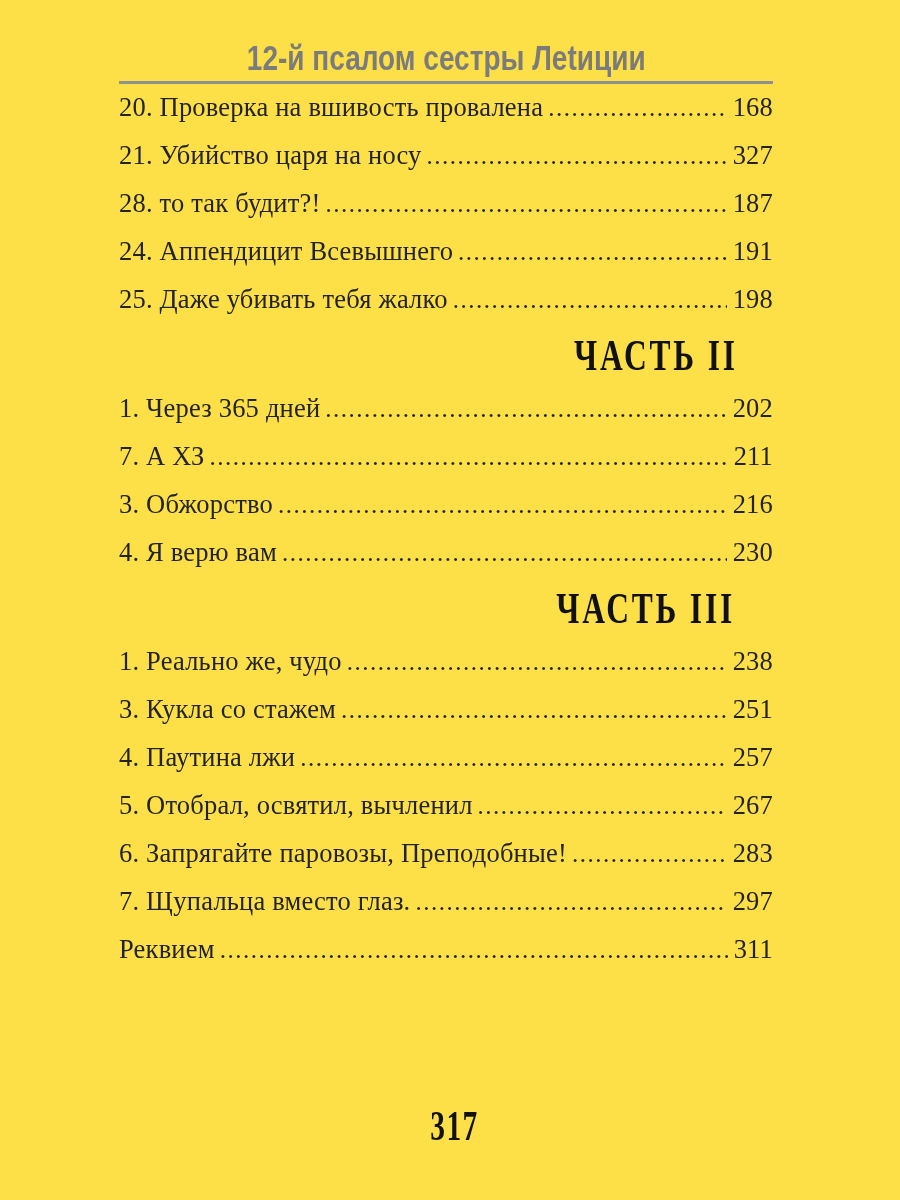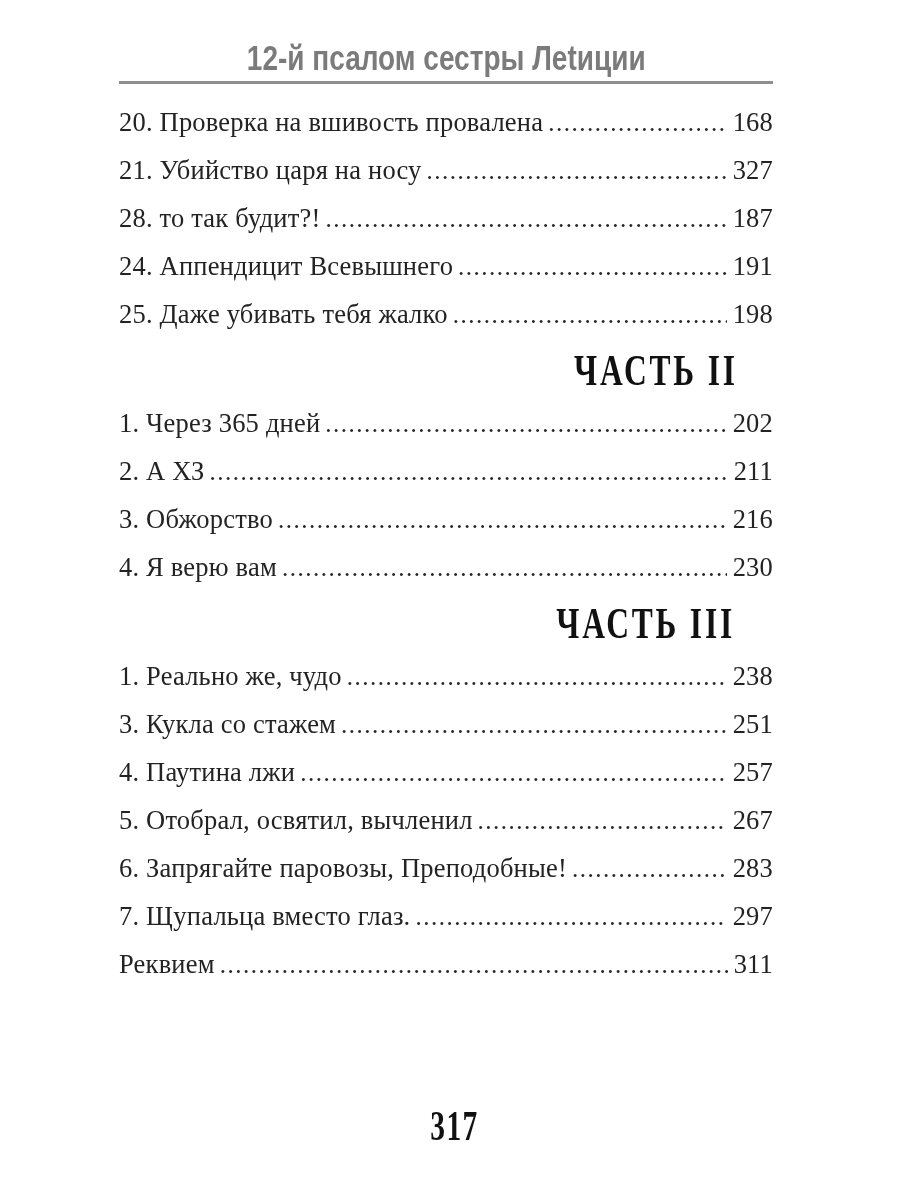--- a/index.html
+++ b/index.html
@@ -5,21 +5,21 @@
   :root{
     --header-text:#7b7b7b;
     --rule:#8f8f8f;
     --body-text:#232323;
   }
   html,body{margin:0;padding:0;background:#e9e9e9;}
   .sheet{
     position:relative;
     width:900px;height:1200px;
     margin:0 auto;
-    background:#ffffff;
+    background:#fde047;
     overflow:hidden;
     font-family:"Liberation Serif", serif;
     color:var(--body-text);
     box-sizing:border-box;
     padding:0 127px 0 119px;
   }
   
   .header{padding-top:40px;text-align:center;}
   .header-title{
     display:inline-block;
@@ -31,21 +31,21 @@
     color:var(--header-text);
     transform:scaleX(0.80);
     transform-origin:50% 50%;
     white-space:nowrap;
   }
   .rule{
     border-top:3px solid var(--rule);
     margin-top:5px;
   }
   
-  .toc{margin-top:23px;}
+  .toc{margin-top:8px;}
   .row{
     display:flex;
     align-items:baseline;
     line-height:31px;
     font-size:26.5px;
     margin-bottom:17px;
     letter-spacing:0.2px;
   }
   .t{white-space:nowrap;flex:0 0 auto;}
   .d{
@@ -123,21 +123,21 @@
 
     <div class="part">
       <span class="display">ЧАСТЬ II</span>
     </div>
     <div class="row">
       <span class="t">1. Через 365 дней</span>
       <span class="d"></span>
       <span class="p">202</span>
     </div>
     <div class="row">
-      <span class="t">2. А ХЗ</span>
+      <span class="t">7. А ХЗ</span>
       <span class="d"></span>
       <span class="p">211</span>
     </div>
     <div class="row">
       <span class="t">3. Обжорство</span>
       <span class="d"></span>
       <span class="p">216</span>
     </div>
     <div class="row">
       <span class="t">4. Я верю вам</span>

